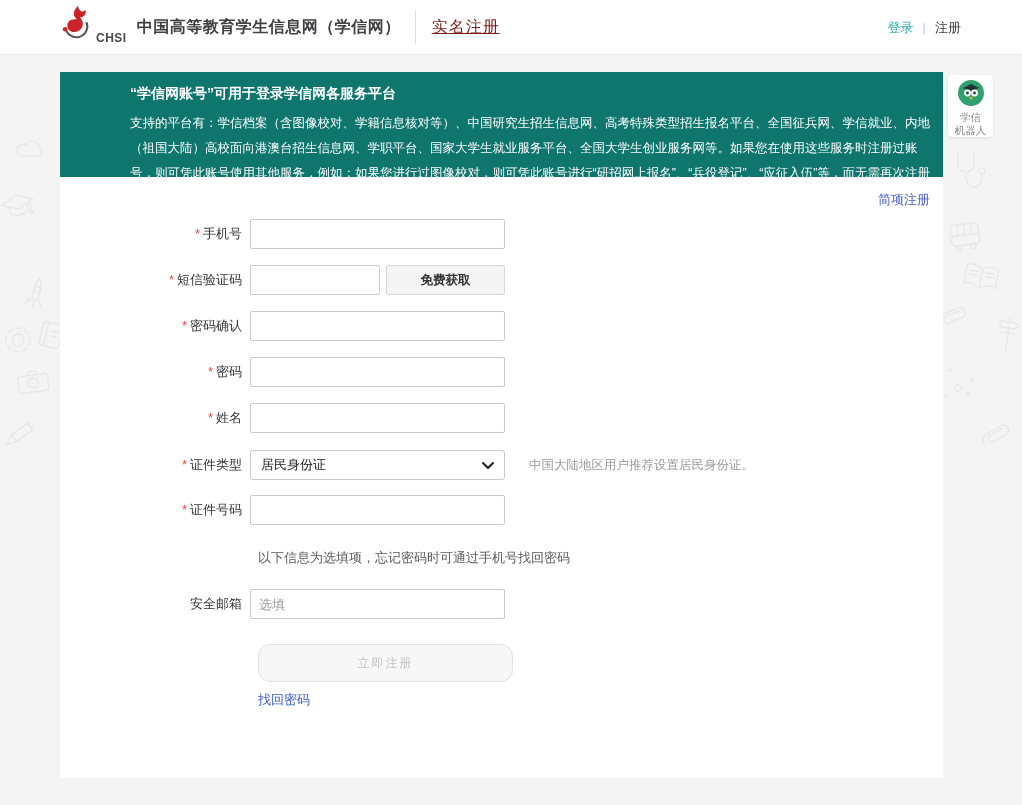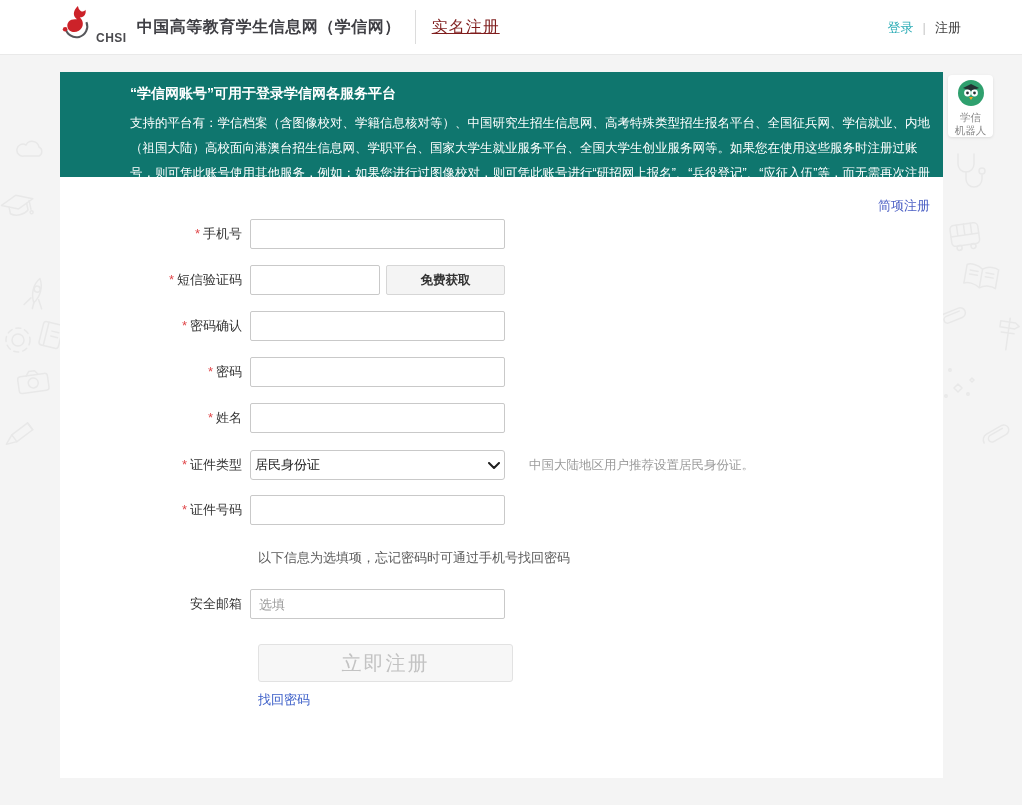--- a/index.html
+++ b/index.html
@@ -35,21 +35,21 @@
   }
   .banner{
     box-sizing:border-box;width:883px;height:105px;
     background:#0f766e;color:#ffffff;
     padding:13px 10px 0 70px;
   }
   .banner-title{font-size:14px;font-weight:bold;margin:0 0 8px;}
   .banner-body{font-size:12.5px;line-height:25px;margin:0;}
 
   .simple-reg{
-    position:absolute;top:125px;right:13px;
+    position:absolute;top:119px;right:13px;
     font-size:13px;color:#4a5ec4;text-decoration:none;cursor:pointer;
   }
 
   
   .form{position:absolute;left:0;top:147px;right:0;}
   .row{display:flex;align-items:center;margin-bottom:16px;}
   .lbl{width:190px;box-sizing:border-box;text-align:right;padding-right:8px;font-size:13px;color:#333;flex:none;}
   .req{color:#e0484b;margin-right:3px;font-size:13px;}
   .ipt{
     box-sizing:border-box;width:255px;height:30px;
@@ -62,41 +62,41 @@
   .sms-btn{
     box-sizing:border-box;width:119px;height:30px;margin-left:6px;
     background:#f4f4f4;border:1px solid #d6d6d6;border-radius:2px;
     font-size:12.5px;font-weight:bold;color:#333;cursor:pointer;
     font-family:"Liberation Sans","DejaVu Sans",sans-serif;
   }
   .select{
     box-sizing:border-box;width:255px;height:30px;
     border:1px solid #c9c9c9;border-radius:3px;background:#fff;
     display:flex;align-items:center;justify-content:space-between;
-    padding:0 4px;font-size:13px;color:#222;cursor:pointer;
+    padding:0 10px;font-size:13px;color:#222;cursor:pointer;
   }
   .hint{font-size:12.5px;color:#9a9a9a;margin-left:24px;}
   .mb17{margin-bottom:17px;} .mb15{margin-bottom:15px;} .mb24{margin-bottom:24px;} .mb25{margin-bottom:25px;}
   .note{margin:0 0 22px 198px;font-size:13px;color:#5a5a5a;}
 
   .agree-row{display:flex;align-items:center;margin:0 0 15px 198px;font-size:13px;color:#333;}
   .cb{
     box-sizing:border-box;width:13px;height:13px;border:1px solid #8f8f8f;border-radius:2px;
     background:#fff;margin-right:5px;flex:none;cursor:pointer;position:relative;
   }
   .cb.checked{background:#2a7de1;border-color:#2a7de1;}
   .cb.checked svg{position:absolute;left:1px;top:2px;}
   .agree-row a{color:#3b5ec8;text-decoration:none;cursor:pointer;}
   .agree-sep{color:#333;margin:0 1px;}
   .wechat-gap{margin-left:14px;}
 
   .submit-btn{
     display:block;box-sizing:border-box;width:255px;height:38px;margin:0 0 8px 198px;
-    background:#f7f7f7;border:1px solid #e2e2e2;border-radius:3px;
-    font-size:20px;color:#c3c3c3;letter-spacing:2px;cursor:default;
+    background:#f7f7f7;border:1px solid #e2e2e2;border-radius:12px;
+    font-size:12px;color:#c3c3c3;letter-spacing:2px;cursor:default;
     font-family:"Liberation Sans","DejaVu Sans",sans-serif;
   }
   .find-pwd{display:inline-block;margin-left:198px;font-size:13px;color:#3b5ec8;text-decoration:none;cursor:pointer;}
 
   
   .robot{
     position:absolute;left:948px;top:75px;width:45px;height:62px;
     background:#fff;border-radius:4px;box-shadow:0 1px 3px rgba(0,0,0,.1);
     display:flex;flex-direction:column;align-items:center;cursor:pointer;
   }

